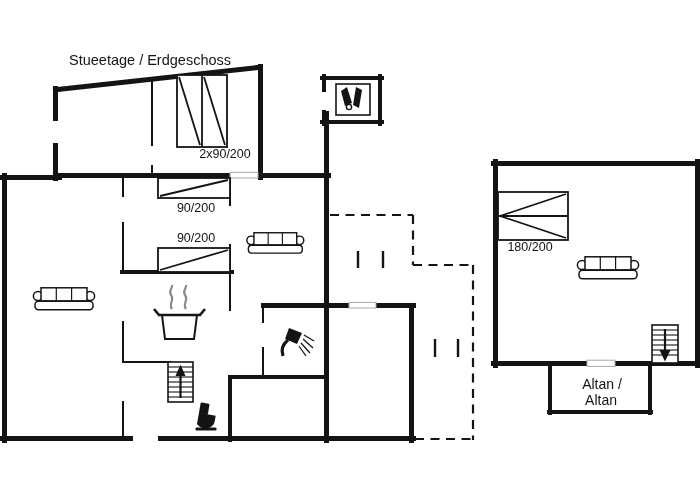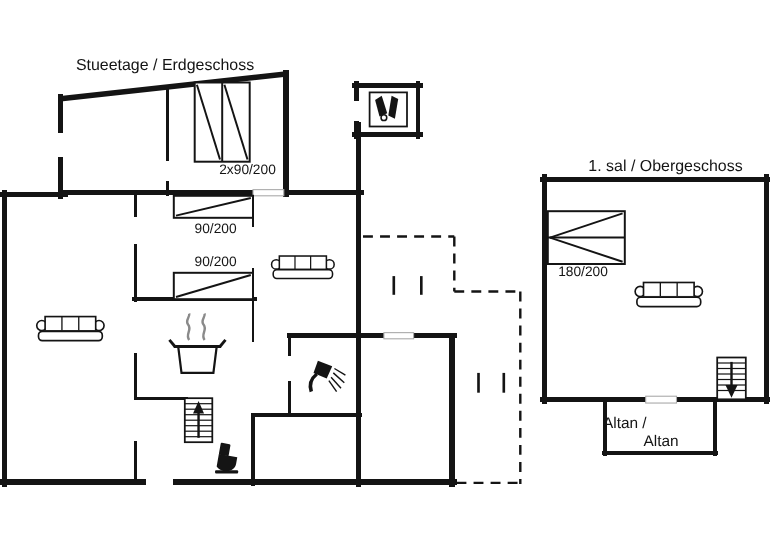--- a/index.html
+++ b/index.html
@@ -209,21 +209,20 @@
 </svg>
 
 <div class="lbl t-title" style="left:150px;top:52px;">Stueetage / Erdgeschoss</div>
 
 <div class="lbl t-bed" style="left:201px;top:147px;margin-left:24px;">2x90/200</div>
 
 <div class="lbl t-bed" style="left:196px;top:201px;">90/200</div>
 
 <div class="lbl t-bed" style="left:196px;top:231px;">90/200</div>
 
-<div class="lbl t-title" style="left:605px;top:143px;">1. sal / Obergeschoss</div>
 
 <div class="lbl t-bed" style="left:530px;top:240px;text-align:center;">180/200</div>
 
-<div class="lbl t-balcony" style="left:568px;top:376px;">Altan /</div>
+<div class="lbl t-balcony" style="left:602px;top:376px;">Altan /</div>
 
 <div class="lbl t-balcony" style="left:601px;top:392px;">Altan</div>
 
 </div>
 
 </body></html>

